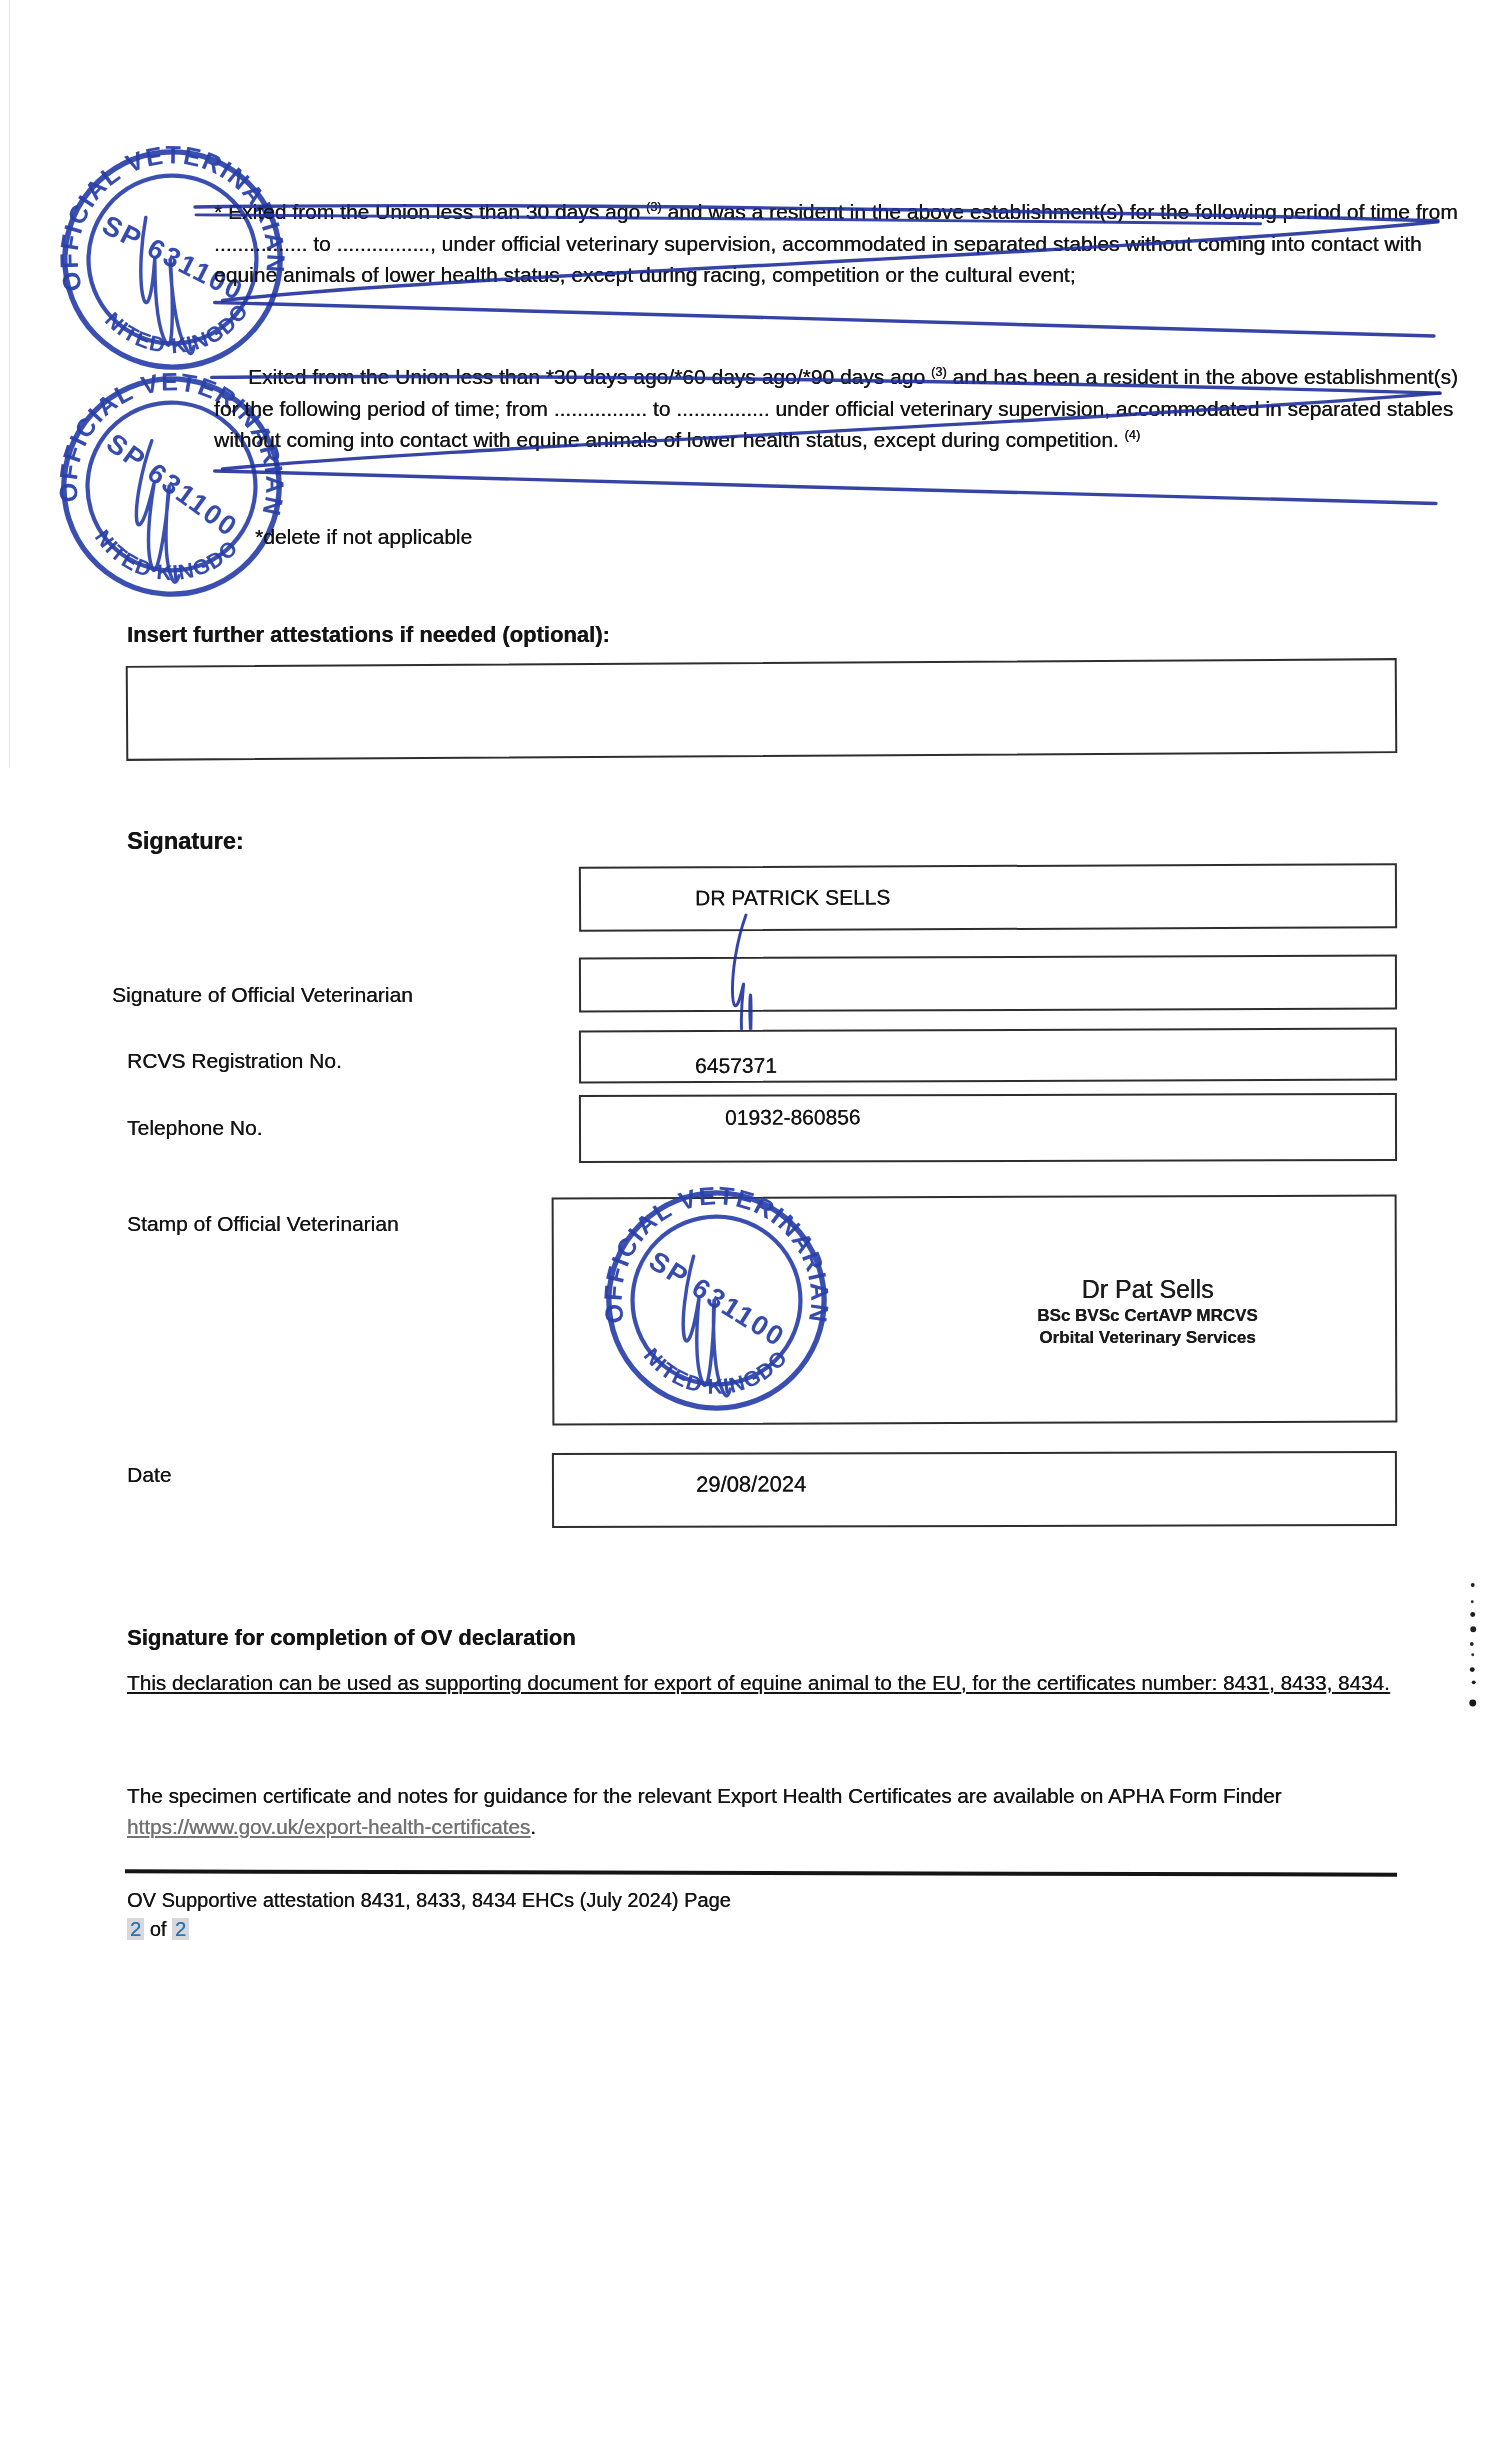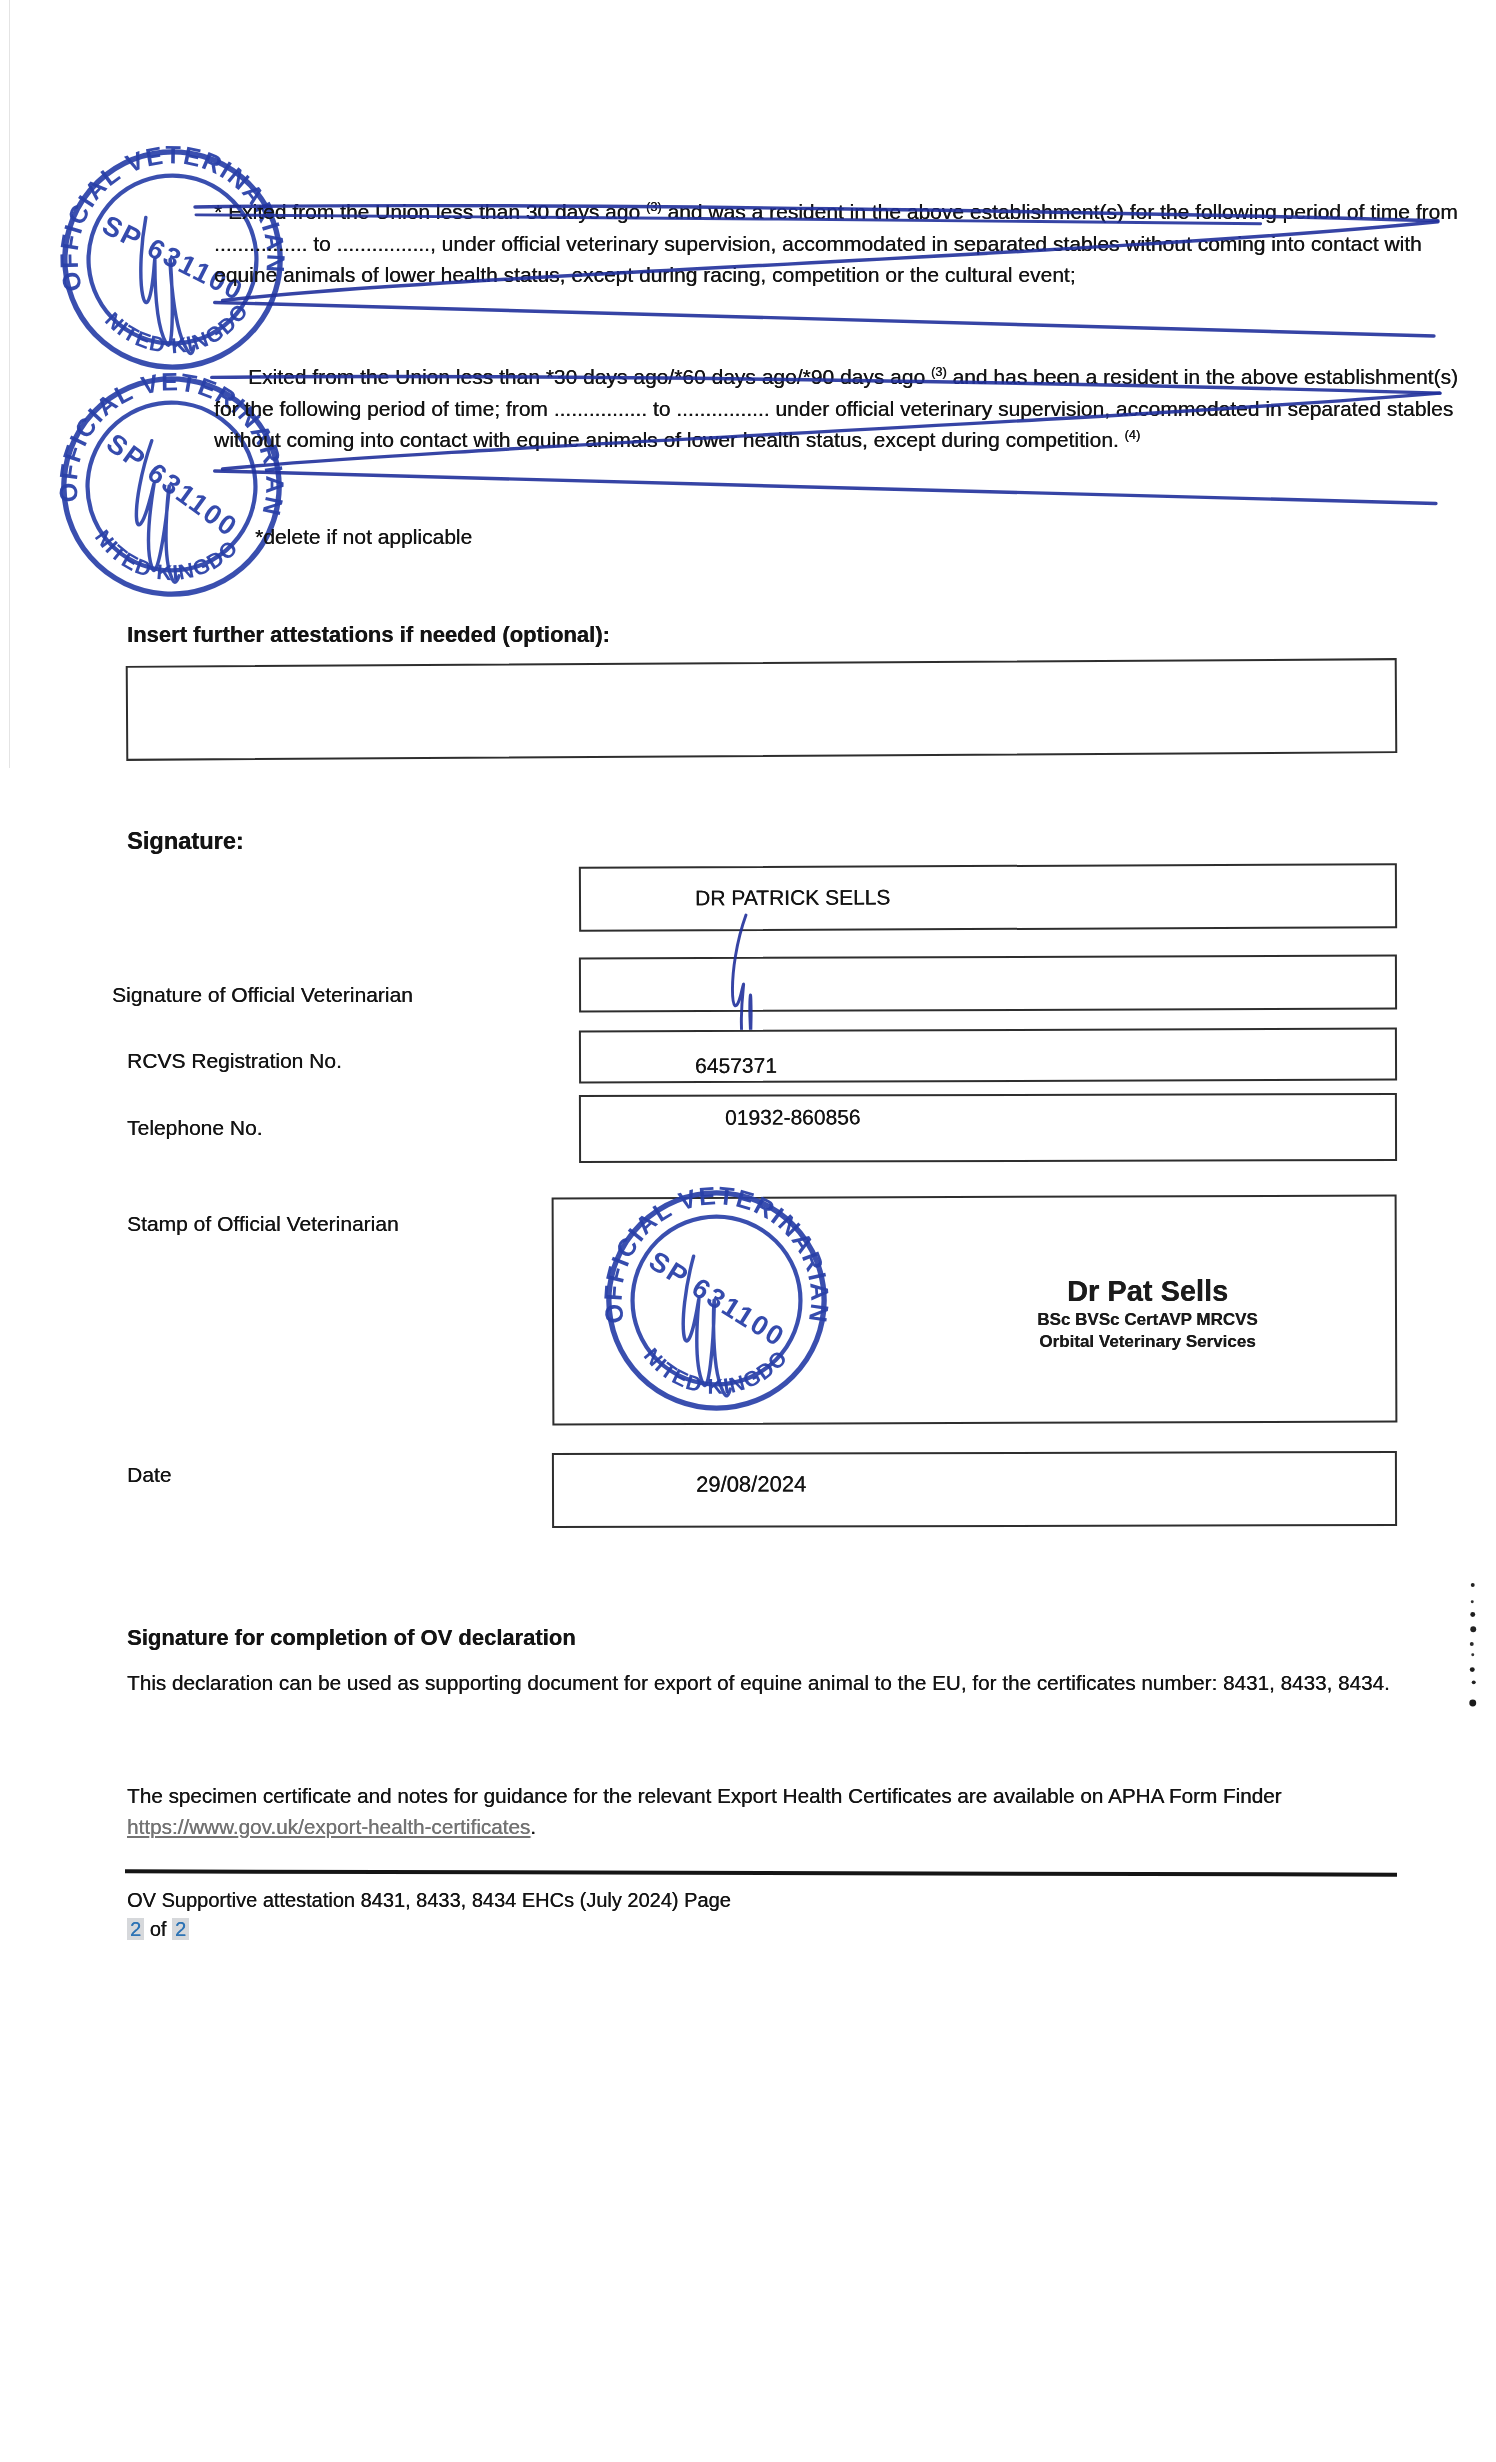--- a/index.html
+++ b/index.html
@@ -12,21 +12,21 @@
   .sup{font-size:12.8px;vertical-align:super;line-height:0;}
   .h-block{font-size:22px;font-weight:bold;text-shadow:0.3px 0 0 currentColor;text-align:right;}
   .scanbox{border:2.5px solid #2e2e2e;background:#ffffff;box-sizing:border-box;}
   .label-col{width:483px;font-size:21px;line-height:28.6px;text-shadow:0.3px 0 0 currentColor;}
   .boxval{font-size:21px;text-shadow:0.3px 0 0 currentColor;white-space:nowrap;}
   svg.stamp{position:absolute;overflow:visible;}
   .st-line{fill:none;stroke:#2940a8;opacity:0.92;}
   .st-txt{fill:#2940a8;opacity:0.94;font-family:"Liberation Sans",sans-serif;font-weight:bold;}
   .pen{fill:none;stroke:#20309b;stroke-linecap:round;opacity:0.9;}
   .ov-block{text-align:center;color:#1b1b1b;}
-  .ov-name{font-size:29px;font-weight:bold;text-shadow:0.4px 0 0 currentColor;}
+  .ov-name{font-size:25px;font-weight:normal;text-shadow:0.4px 0 0 currentColor;}
   .ov-sub{font-size:17px;font-weight:bold;margin-top:2px;text-shadow:0.2px 0 0 currentColor;}
   .doclink{color:#737373;text-decoration:underline;cursor:pointer;}
   .field-num{color:#2e74b5;background:#d6d8db;padding:0 3px;}
   .footer-rule{background:#151515;}
   .edge{background:#e4e4e4;}
 </style>
 </head>
 <body>
 
 <div class="page">
@@ -110,21 +110,21 @@
     <div class="ov-sub">BSc BVSc CertAVP MRCVS</div>
     <div class="ov-sub">Orbital Veterinary Services</div>
   </div>
 
   <div class="abs label-col" style="left:127px;top:1461px;">Date</div>
   <div class="abs scanbox" style="left:552px;top:1452px;width:845px;height:75px;transform:rotate(-0.15deg);">
     <div class="boxval" style="padding:16.7px 0 0 142px;font-size:22px;">29/08/2024</div>
   </div>
 
   <div class="abs h-block" style="left:127px;top:1625px;">Signature for completion of OV declaration</div>
-  <div class="abs doc-text" style="left:127px;top:1668px;width:1300px;font-size:20.7px;line-height:30.5px;">This declaration can be used as supporting document for export of equine animal to the EU, for the certificates number: 8431, 8433, 8434.</div>
+  <div class="abs doc-text" style="left:127px;top:1668px;width:1300px;font-size:20.7px;line-height:30.5px;text-decoration:underline;">This declaration can be used as supporting document for export of equine animal to the EU, for the certificates number: 8431, 8433, 8434.</div>
   <div class="abs doc-text" style="left:127px;top:1781px;width:1300px;font-size:20.7px;line-height:30.5px;">
     <span>The specimen certificate and notes for guidance for the relevant Export Health Certificates are available on APHA Form Finder </span><a class="doclink">https://www.gov.uk/export-health-certificates</a><span>.</span>
   </div>
 
   <div class="abs footer-rule" style="left:125px;top:1871px;width:1272px;height:4.4px;transform:rotate(0.15deg);"></div>
   <div class="abs doc-text" style="left:127px;top:1886px;width:621px;font-size:20px;line-height:28.6px;">
     <span>OV Supportive attestation 8431, 8433, 8434 EHCs (July 2024) Page </span><span class="field-num">2</span><span> of </span><span class="field-num">2</span>
   </div>
 
   <svg class="abs" style="left:1458px;top:1571px;" width="29.5" height="148" viewBox="0 0 60 300">

